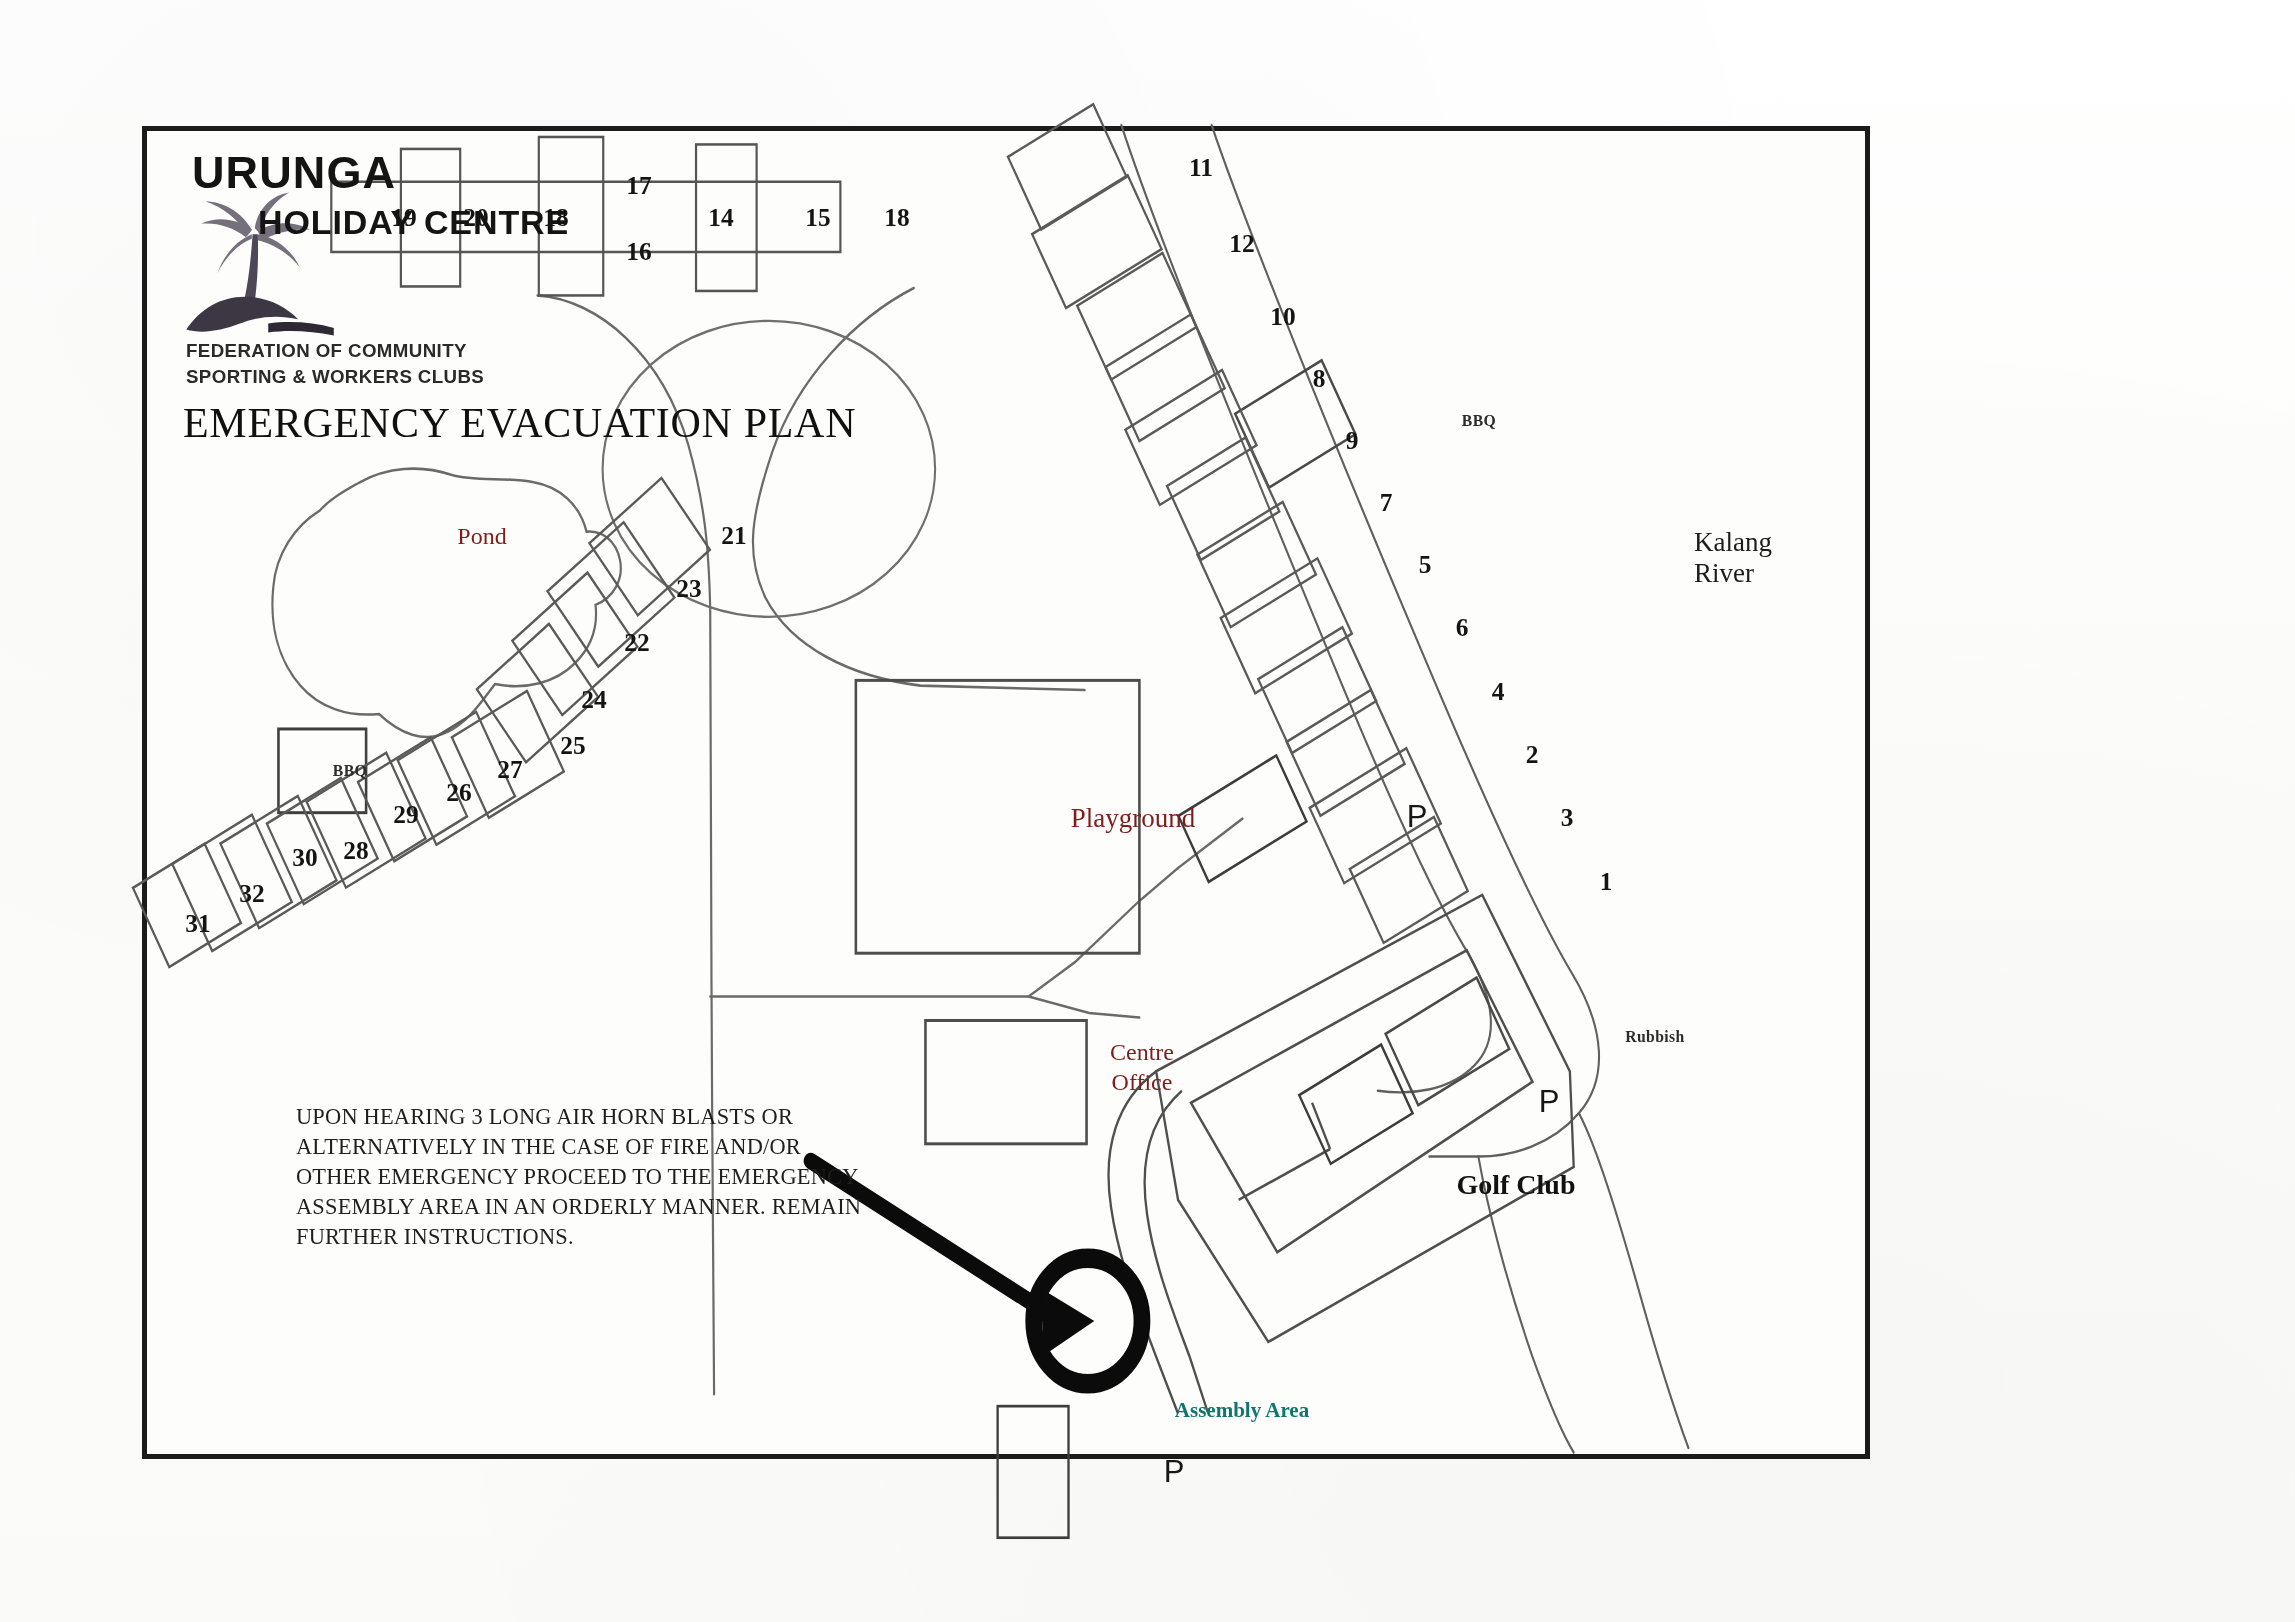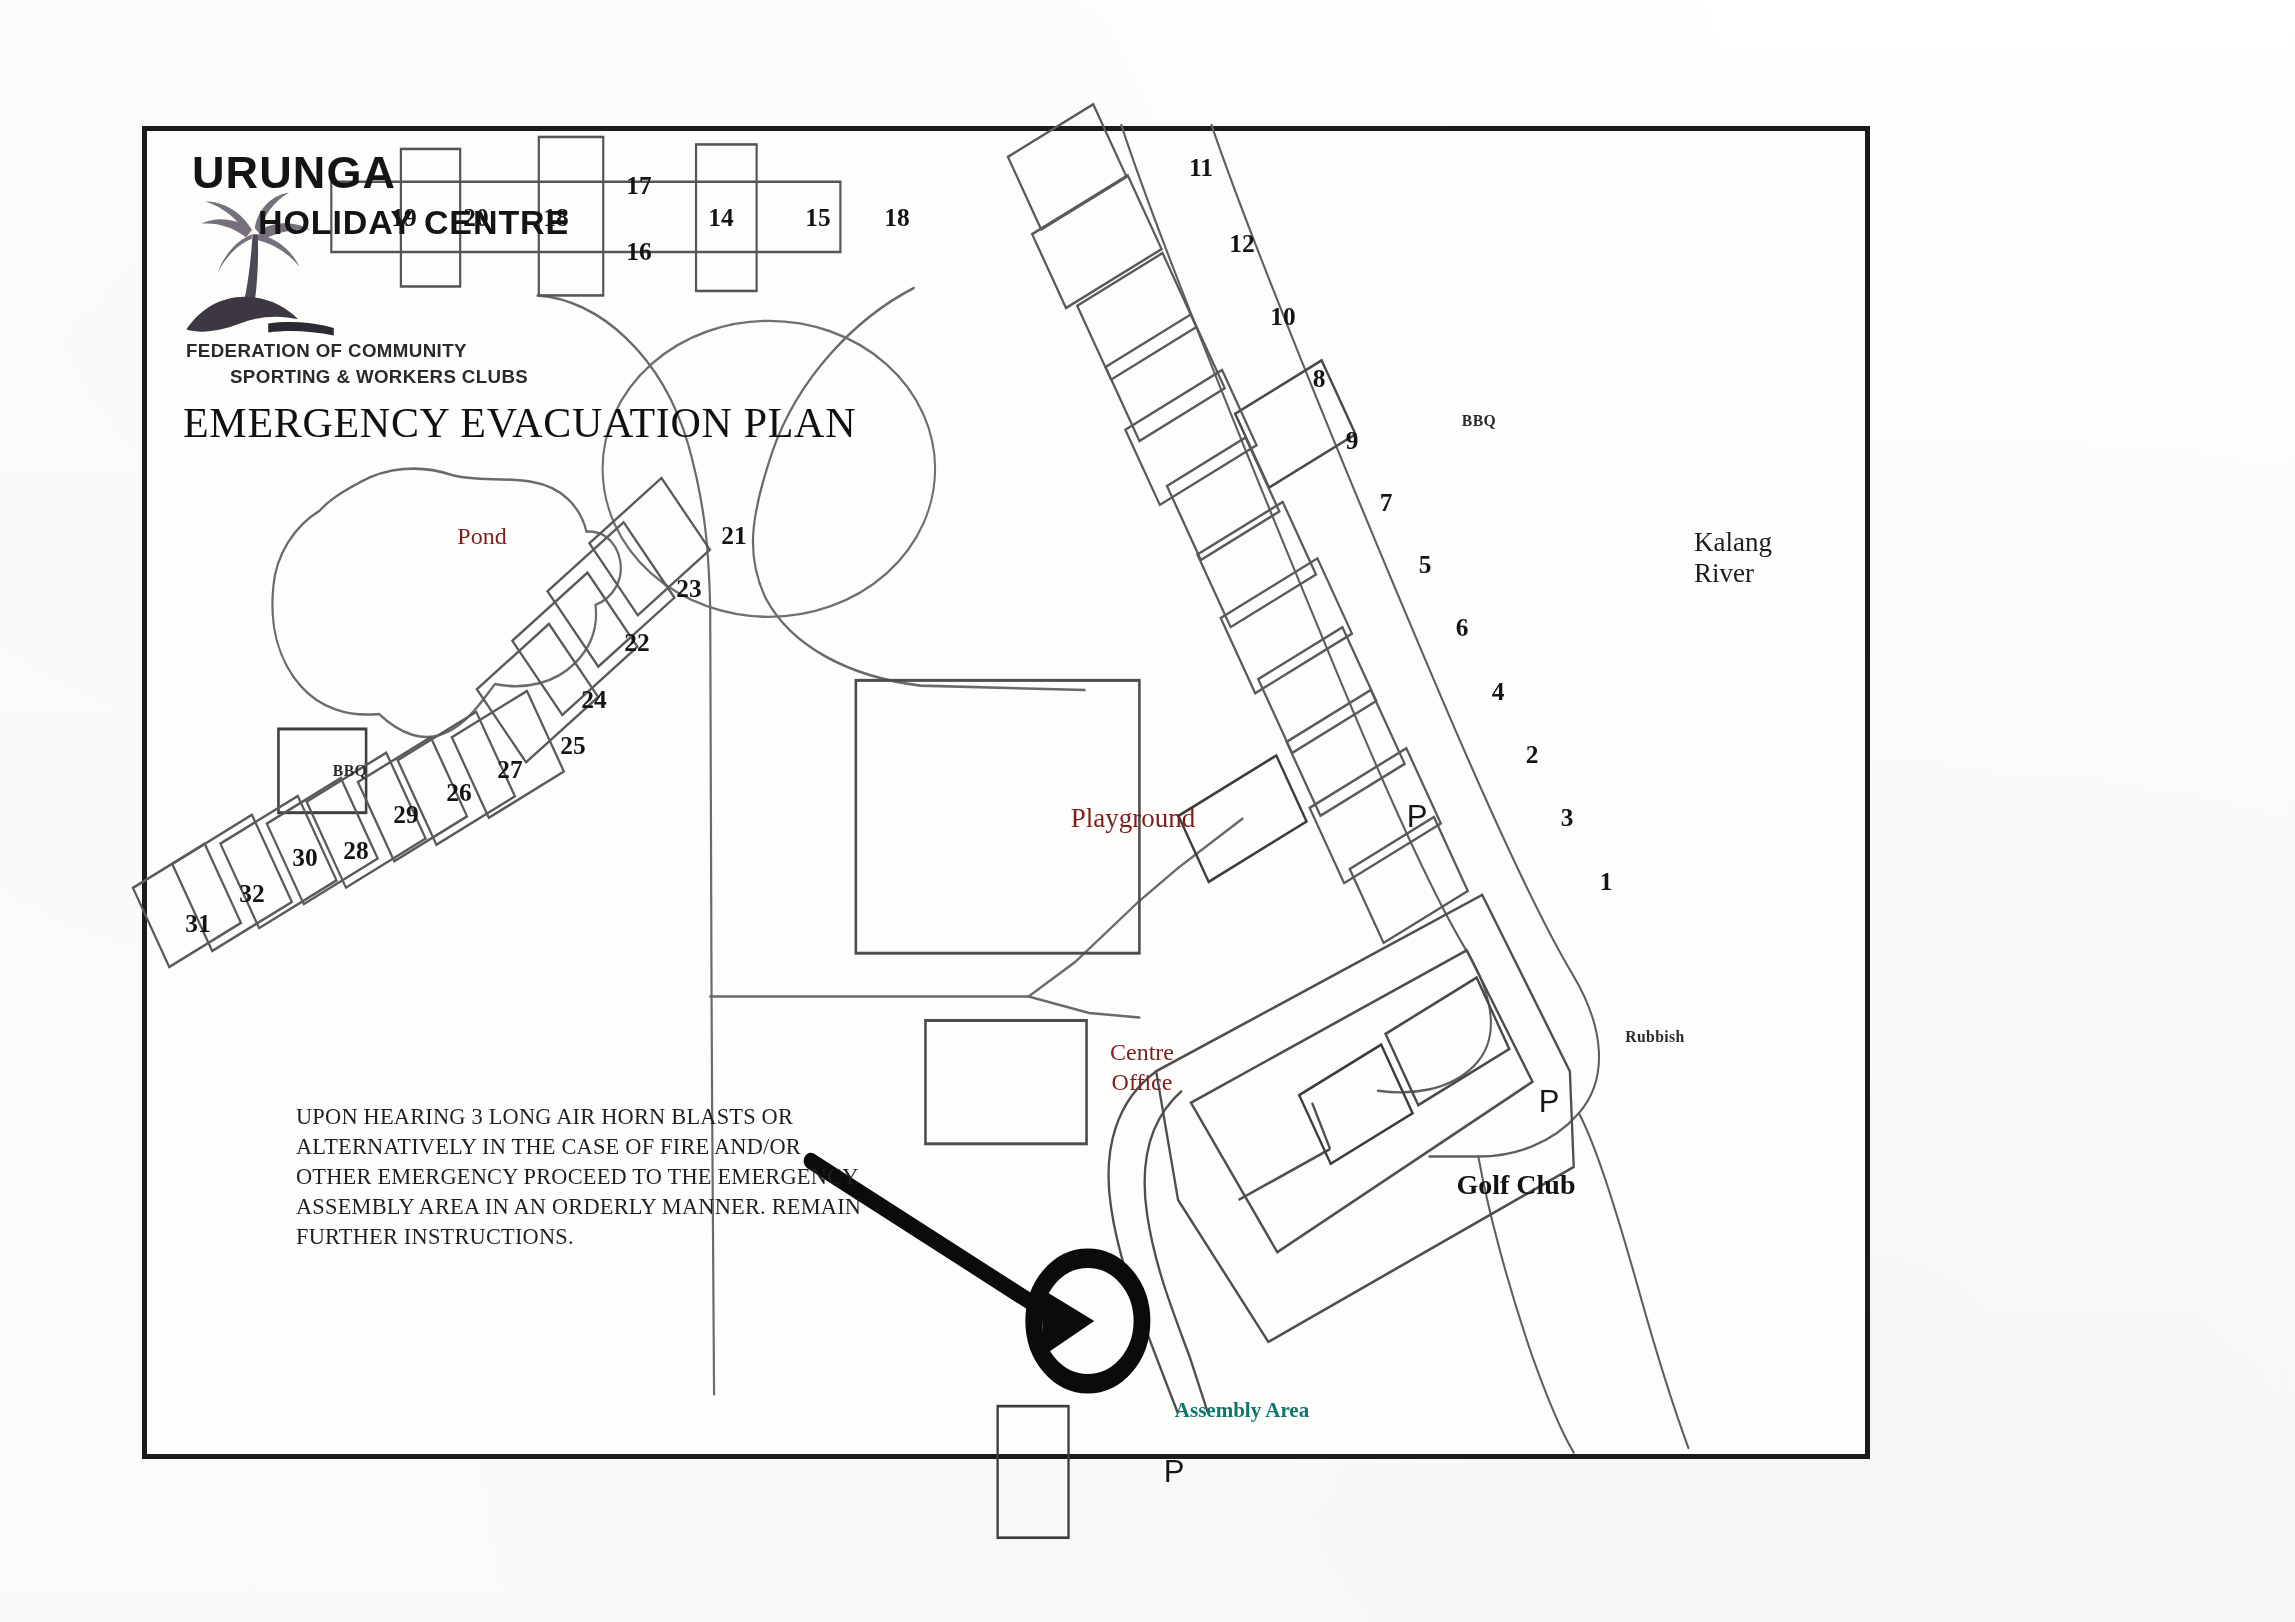--- a/index.html
+++ b/index.html
@@ -53,21 +53,21 @@
   #fed-line1 {
     left: 39px; top: 209px;
     font-family: "Liberation Sans", sans-serif;
     font-weight: bold; font-size: 18.7px;
     letter-spacing: 0.4px; color: #2a2a2a;
   }
   #fed-line2 {
     left: 39px; top: 235px;
     font-family: "Liberation Sans", sans-serif;
     font-weight: bold; font-size: 18.7px;
-    letter-spacing: 0.4px; color: #2a2a2a; margin-left: 44px;
+    letter-spacing: 0.4px; color: #2a2a2a;
   }
   #plan-title {
     left: 36px; top: 268px;
     font-family: "Liberation Serif", serif;
     font-size: 42px; letter-spacing: 0.7px;
     color: #101010;
   }
   #palm-logo { position: absolute; left: 33px; top: 60px; width: 172px; height: 149px; }
 
   

